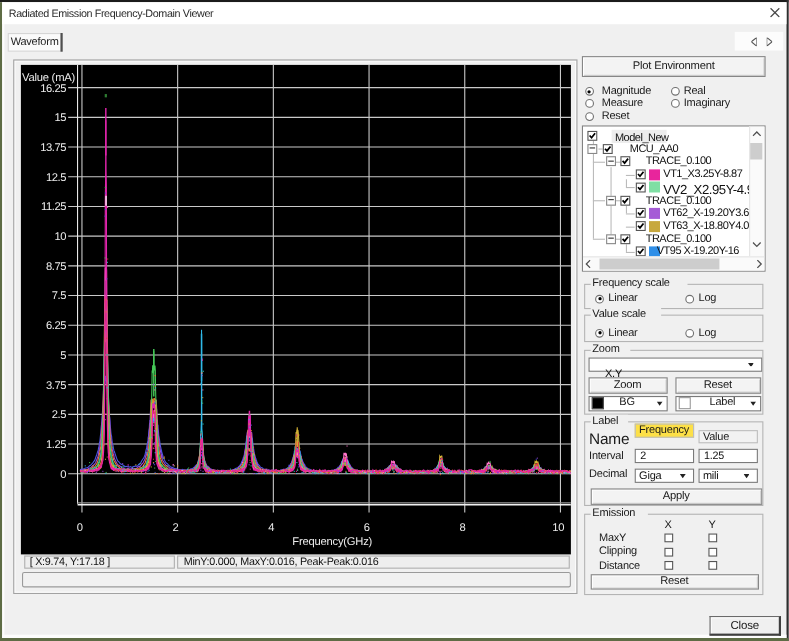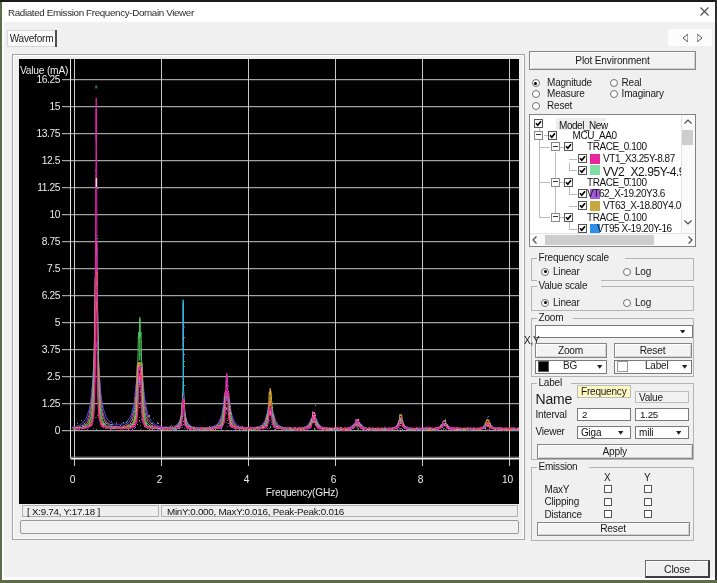--- a/index.html
+++ b/index.html
@@ -864,21 +864,21 @@
       <path d="M1 3.2 L2.8 5.2 L6 1.2" fill="none" stroke="#000" stroke-width="1.6"></path>
     </svg>
   </span>
 <div class="abs" style="left:587px;top:176.6px;font-size:10px;letter-spacing:-0.45px;color:#111">TRACE_0.100</div>
 <span style="position:absolute;left:577.5px;top:189.32px;width:9px;height:9px;border:1px solid #555;background:#fff;box-sizing:border-box">
     <svg width="7" height="7" viewBox="0 0 7 7" style="position:absolute;left:0;top:0">
       <path d="M1 3.2 L2.8 5.2 L6 1.2" fill="none" stroke="#000" stroke-width="1.6"></path>
     </svg>
   </span>
 <div class="abs" style="left:589.5px;top:188.82px;width:10px;height:10px;background:#a55cd6"></div>
-<div class="abs" style="left:587px;top:188.32px;font-size:10px;letter-spacing:-0.45px;color:#111">VT62_X-19.20Y3.6</div>
+<div class="abs" style="left:603px;top:188.32px;font-size:10px;letter-spacing:-0.45px;color:#111">VT62_X-19.20Y3.6</div>
 <span style="position:absolute;left:577.5px;top:201.04000000000002px;width:9px;height:9px;border:1px solid #555;background:#fff;box-sizing:border-box">
     <svg width="7" height="7" viewBox="0 0 7 7" style="position:absolute;left:0;top:0">
       <path d="M1 3.2 L2.8 5.2 L6 1.2" fill="none" stroke="#000" stroke-width="1.6"></path>
     </svg>
   </span>
 <div class="abs" style="left:589.5px;top:200.54000000000002px;width:10px;height:10px;background:#c7a83e"></div>
 <div class="abs" style="left:603px;top:200.04000000000002px;font-size:10px;letter-spacing:-0.45px;color:#111">VT63_X-18.80Y4.0</div>
 <span style="position:absolute;left:550.5px;top:212.76px;width:9px;height:9px;border:1px solid #888;background:#fff;box-sizing:border-box">
     <span style="position:absolute;left:1px;top:2.6px;width:5px;height:1px;background:#333"></span>
   </span>
@@ -923,47 +923,47 @@
 <div style="position:absolute;left:536.5px;top:279.7px;width:60px;background:#f0f0f0;font-size:10px;padding:0 2px">Value scale</div>
 <span style="position:absolute;left:541px;top:298.5px;width:8px;height:8px;border:1px solid #707070;border-radius:50%;background:#fff;box-sizing:border-box">
     <span style="position:absolute;left:1.5px;top:1.5px;width:3px;height:3px;border-radius:50%;background:#000"></span>
   </span>
 <div class="abs" style="left:553px;top:296.5px;font-size:10px">Linear</div>
 <span style="position:absolute;left:623px;top:298.5px;width:8px;height:8px;border:1px solid #707070;border-radius:50%;background:#fff;box-sizing:border-box"></span>
 <div class="abs" style="left:635px;top:296.5px;font-size:10px">Log</div>
 <div style="position:absolute;left:530.5px;top:317.6px;width:163.5px;height:59px;border:1px solid #b4b4b4;box-sizing:border-box"></div>
 <div style="position:absolute;left:536.5px;top:311.6px;width:32px;background:#f0f0f0;font-size:10px;padding:0 2px">Zoom</div>
 <div style="position:absolute;left:534.5px;top:325px;width:158px;height:12.6px;background:#fff;border:1px solid #7a7a7a;box-sizing:border-box"></div>
-<div style="position:absolute;left:524px;top:325px;height:30px;display:flex;align-items:center;font-size:10px;color:#111">X,Y</div>
+<div style="position:absolute;left:550px;top:325px;height:30px;display:flex;align-items:center;font-size:10px;color:#111">X,Y</div>
 <svg style="position:absolute;left:679.8px;top:329.6125px" width="5.4" height="3.78" viewBox="0 0 10 7">
     <path d="M0 0 L10 0 L5 7 Z" fill="#222"></path>
   </svg>
 <div style="position:absolute;left:534.5px;top:342.5px;width:72px;height:15px;background:#f3f3f3;border:1px solid #868686;box-shadow:inset 1px 1px 0 #fff,inset -1px -1px 0 #d2d2d2;box-sizing:border-box;display:flex;align-items:center;justify-content:center;font-size:10.2px;color:#1a1a1a">Zoom</div>
 <div style="position:absolute;left:613.5px;top:342.5px;width:78px;height:15px;background:#f3f3f3;border:1px solid #868686;box-shadow:inset 1px 1px 0 #fff,inset -1px -1px 0 #d2d2d2;box-sizing:border-box;display:flex;align-items:center;justify-content:center;font-size:10.2px;color:#1a1a1a">Reset</div>
 <div class="abs" style="left:534.5px;top:359.5px;width:72px;height:14px;background:#fff;border:1px solid #7a7a7a;box-sizing:border-box"></div>
 <div class="abs" style="left:538px;top:361px;width:11px;height:11px;background:#000;border:1px solid #555;box-sizing:border-box"></div>
 <div class="abs" style="left:563px;top:360px;font-size:10px">BG</div>
 <svg style="position:absolute;left:597.3px;top:364.8125px" width="5.4" height="3.78" viewBox="0 0 10 7">
     <path d="M0 0 L10 0 L5 7 Z" fill="#222"></path>
   </svg>
 <div class="abs" style="left:613.5px;top:359.5px;width:78px;height:14px;background:#fff;border:1px solid #7a7a7a;box-sizing:border-box"></div>
 <div class="abs" style="left:617px;top:361px;width:11px;height:11px;background:#fff;border:1px solid #999;box-sizing:border-box"></div>
 <div class="abs" style="left:645px;top:360px;font-size:10px">Label</div>
 <svg style="position:absolute;left:682.3px;top:364.8125px" width="5.4" height="3.78" viewBox="0 0 10 7">
     <path d="M0 0 L10 0 L5 7 Z" fill="#222"></path>
   </svg>
 <div style="position:absolute;left:530.5px;top:383.4px;width:163.5px;height:77px;border:1px solid #b4b4b4;box-sizing:border-box"></div>
 <div style="position:absolute;left:536.5px;top:377.4px;width:30px;background:#f0f0f0;font-size:10px;padding:0 2px">Label</div>
 <div class="abs" style="left:535.5px;top:391px;font-size:14px">Name</div>
-<div class="abs" style="left:577px;top:385px;width:54px;height:12.5px;background:#fef9c3;border:1px solid #bdbdbd;box-sizing:border-box;display:flex;align-items:center;font-size:10px;padding-left:3px">Frequency</div>
+<div class="abs" style="left:577px;top:385px;width:54px;height:12.5px;background:#fde047;border:1px solid #bdbdbd;box-sizing:border-box;display:flex;align-items:center;font-size:10px;padding-left:3px">Frequency</div>
 <div class="abs" style="left:635px;top:390.9px;width:53.5px;height:12.5px;background:#f2f2f2;border:1px solid #bdbdbd;box-sizing:border-box;display:flex;align-items:center;font-size:10px;padding-left:3px">Value</div>
 <div class="abs" style="left:535.5px;top:408.5px;font-size:10px">Interval</div>
 <div style="position:absolute;left:577px;top:408px;width:54px;height:13px;background:#fff;border:1px solid #7a7a7a;box-sizing:border-box;display:flex;align-items:center;font-size:9.8px;letter-spacing:-0.25px;color:#111;padding-left:4px">2</div>
 <div style="position:absolute;left:635px;top:408px;width:53.5px;height:13px;background:#fff;border:1px solid #7a7a7a;box-sizing:border-box;display:flex;align-items:center;font-size:9.8px;letter-spacing:-0.25px;color:#111;padding-left:4px">1.25</div>
-<div class="abs" style="left:535.5px;top:426px;font-size:10px">Viewer</div>
+<div class="abs" style="left:535.5px;top:426px;font-size:10px">Decimal</div>
 <div style="position:absolute;left:577px;top:426px;width:54px;height:13.2px;background:#fff;border:1px solid #7a7a7a;box-sizing:border-box"></div>
 <div style="position:absolute;left:581px;top:426px;height:13.2px;display:flex;align-items:center;font-size:10px;color:#111">Giga</div>
 <svg style="position:absolute;left:618.3px;top:430.9125px" width="5.4" height="3.78" viewBox="0 0 10 7">
     <path d="M0 0 L10 0 L5 7 Z" fill="#222"></path>
   </svg>
 <div style="position:absolute;left:635px;top:426px;width:53.5px;height:13.2px;background:#fff;border:1px solid #7a7a7a;box-sizing:border-box"></div>
 <div style="position:absolute;left:639px;top:426px;height:13.2px;display:flex;align-items:center;font-size:10px;color:#111">mili</div>
 <svg style="position:absolute;left:675.8px;top:430.9125px" width="5.4" height="3.78" viewBox="0 0 10 7">
     <path d="M0 0 L10 0 L5 7 Z" fill="#222"></path>
   </svg>

